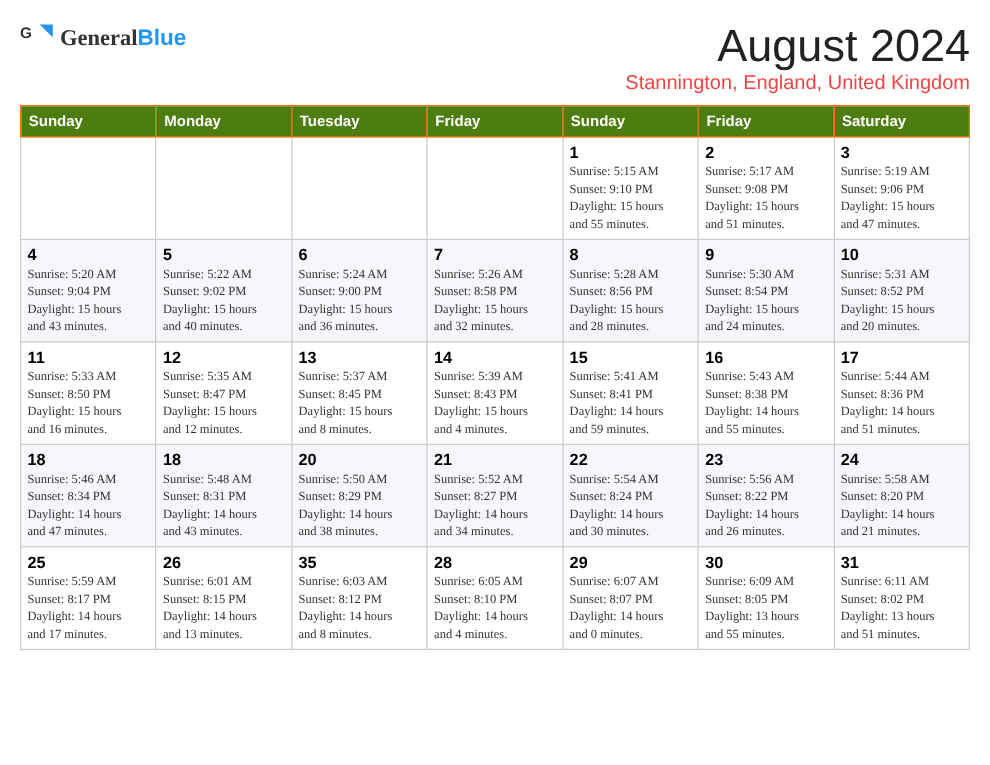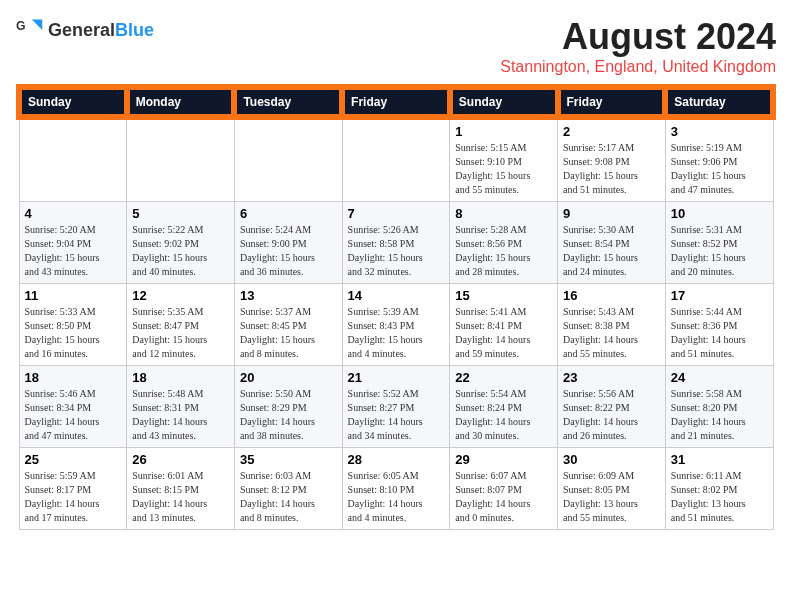--- a/index.html
+++ b/index.html
@@ -18,54 +18,55 @@
     }
     .logo {
       display: flex;
       align-items: center;
       gap: 4px;
     }
     .logo-text-general {
       font-size: 18px;
       font-weight: bold;
       color: #333;
+      font-family: Liberation Serif, serif;
     }
     .logo-text-blue {
       font-size: 18px;
       font-weight: bold;
       color: #2196F3;
     }
     .logo-icon {
       width: 28px;
       height: 28px;
     }
     .title-area {
       text-align: right;
     }
     .calendar-title {
       font-size: 36px;
-      font-weight: bold;
+      font-weight: normal;
       color: #222;
     }
     .calendar-subtitle {
       font-size: 16px;
       color: #ef4444;
     }
     .calendar-table {
       width: 100%;
       border-collapse: collapse;
       font-size: 11px;
     }
     .calendar-table th {
-      background-color: #0f172a;
+      background-color: #4d7c0f;
       color: #fff;
       text-align: left;
       padding: 5px 6px;
       font-size: 12px;
-      border: 6px solid #f97316;
+      border: 1px solid #f97316;
     }
     .calendar-table td {
       border: 1px solid #ccc;
       vertical-align: top;
       padding: 4px 5px;
       width: calc(100% / 7);
       min-height: 80px;
       height: 80px;
       background: #fff;
     }

